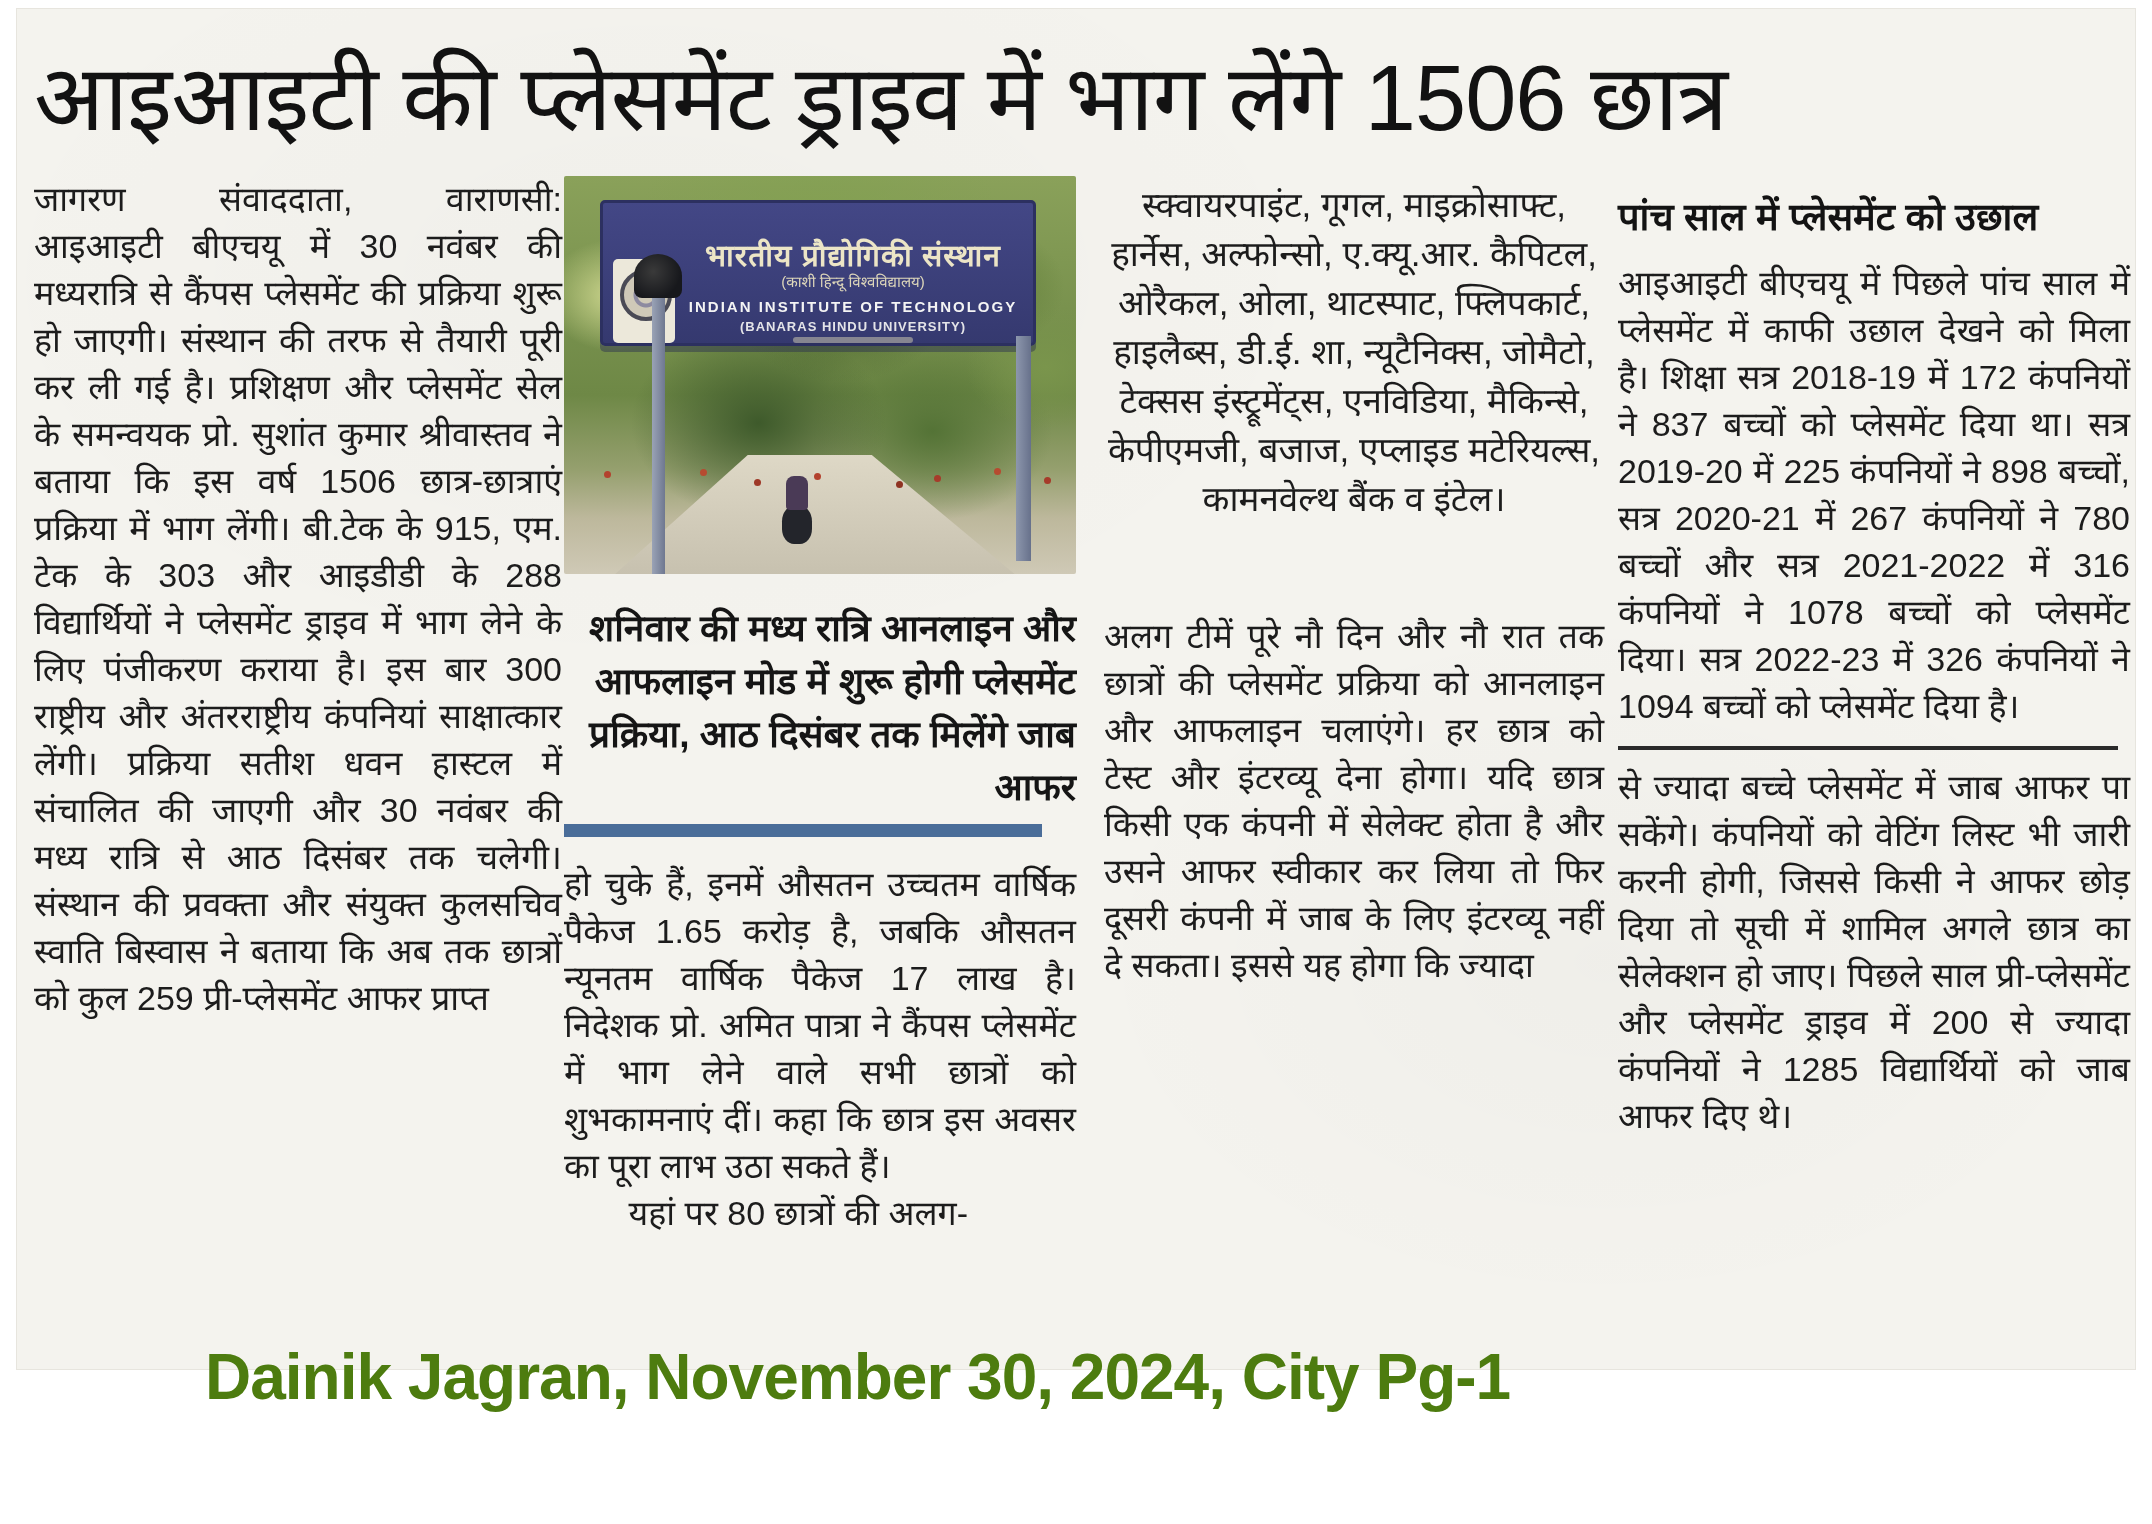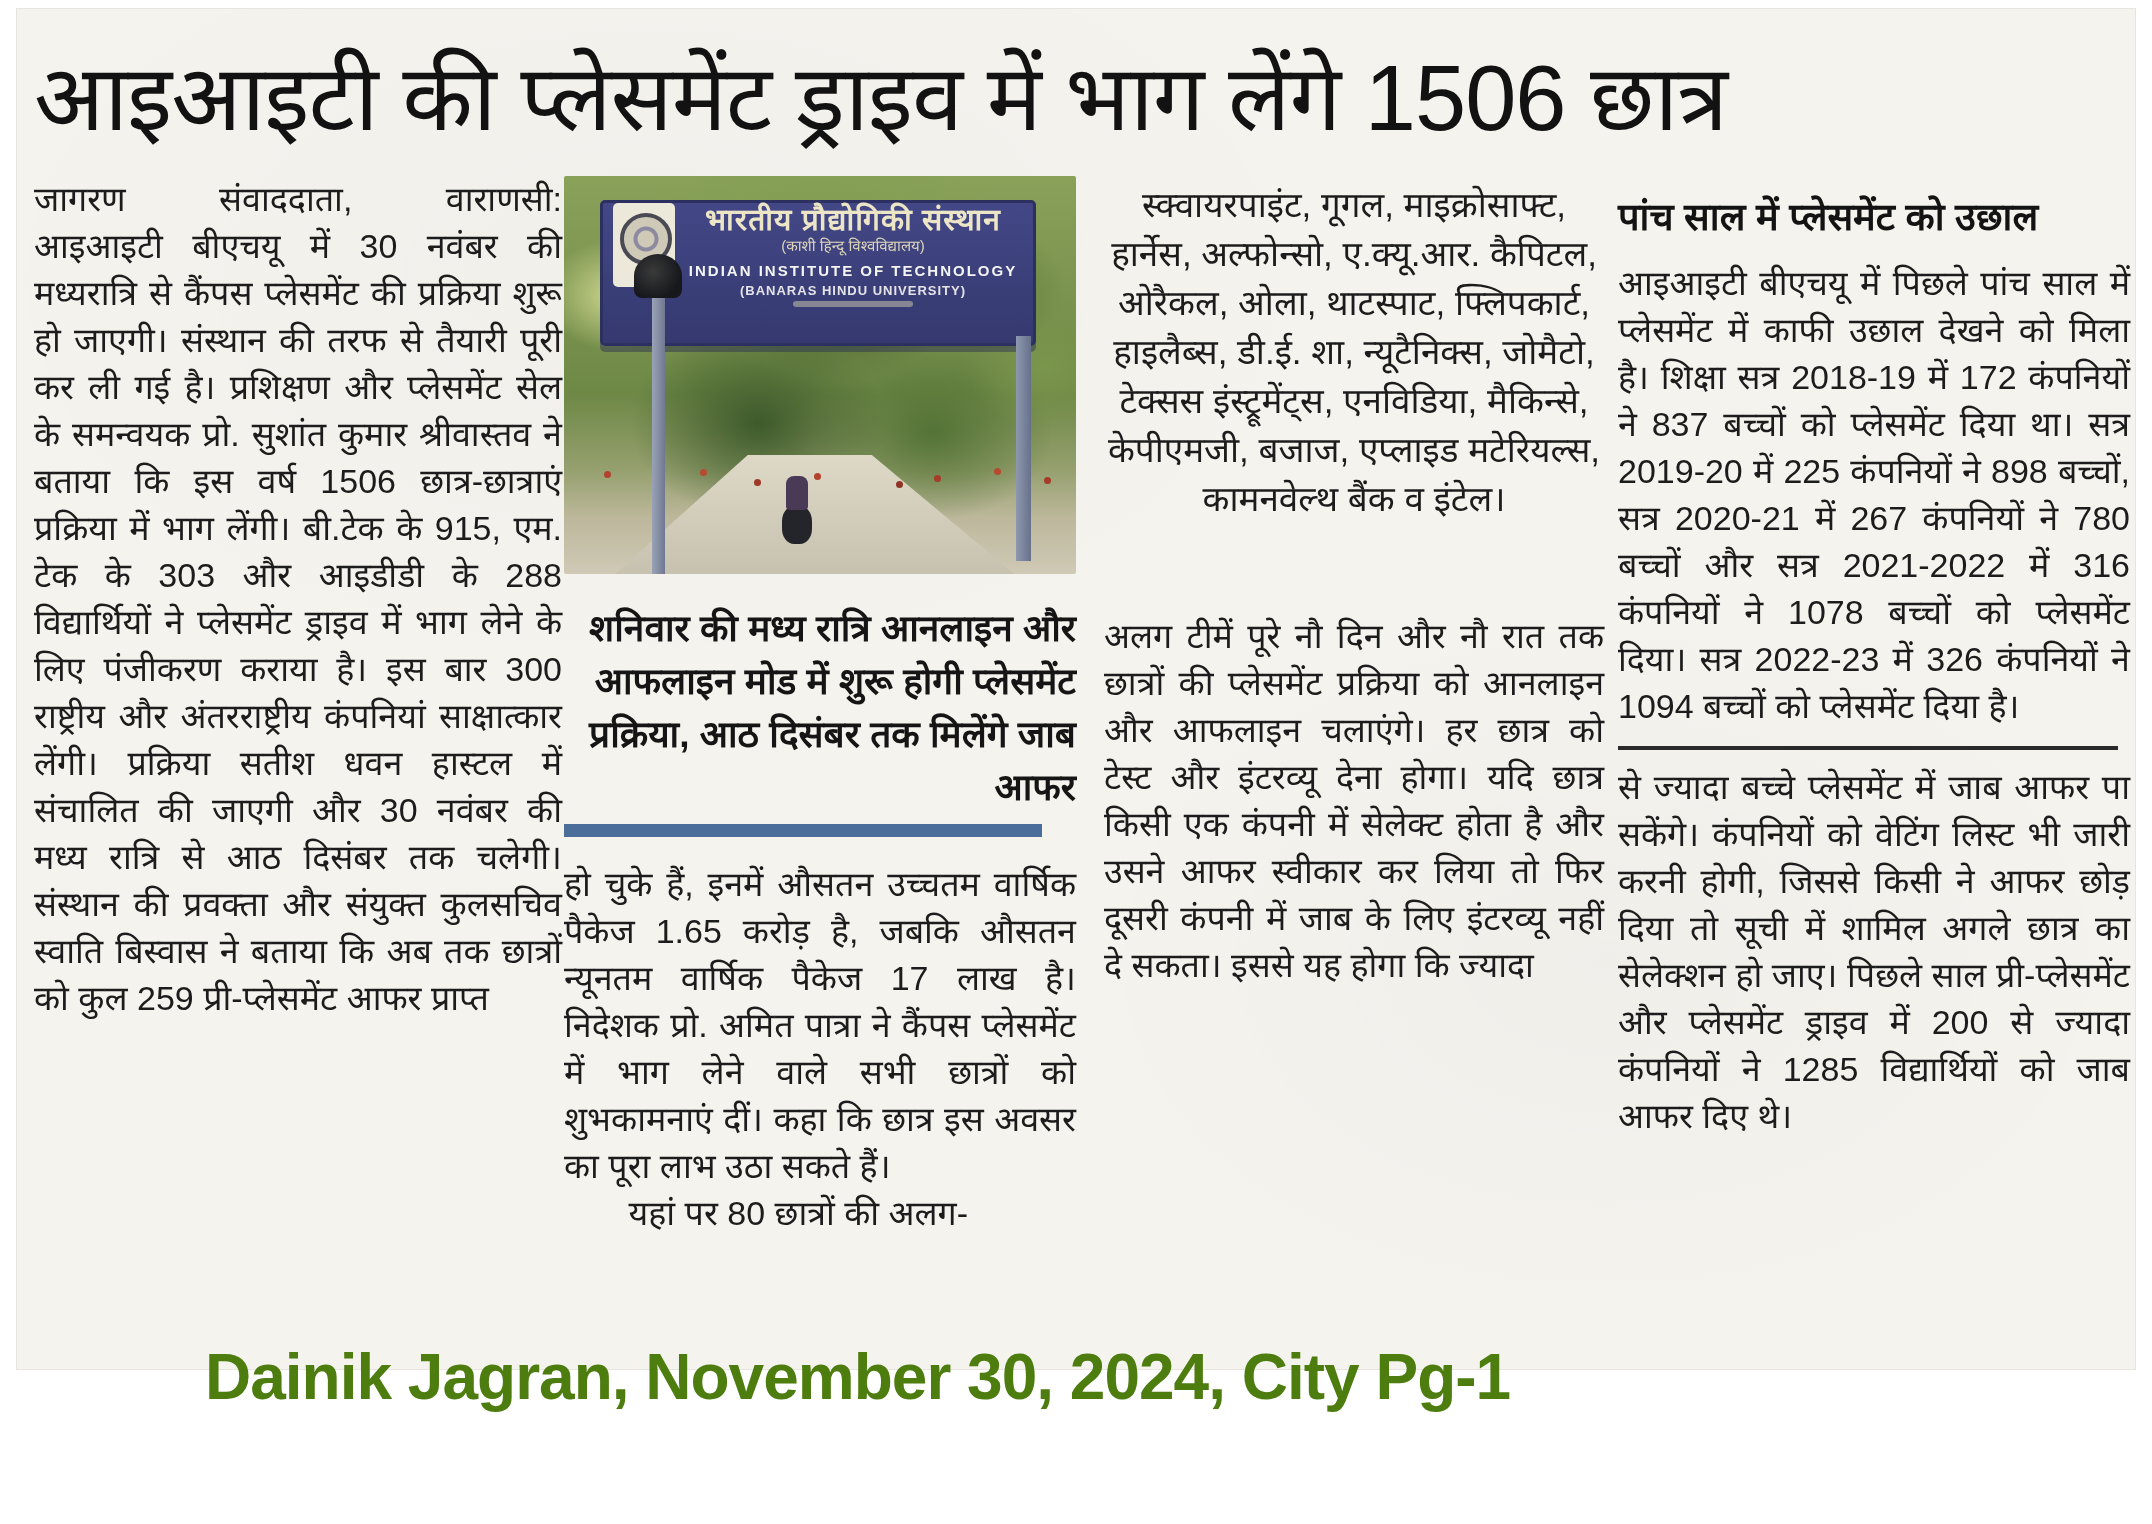--- a/index.html
+++ b/index.html
@@ -42,21 +42,21 @@
   .road{position:absolute;left:0;bottom:0;width:100%;height:30%;
         background:linear-gradient(#ded8c6,#c7c1af);
         clip-path:polygon(36% 0%,60% 0%,88% 100%,10% 100%);}
   .bushes{position:absolute;left:40px;top:295px;width:7px;height:7px;border-radius:50%;
           background:#b3422e;
           box-shadow:48px 6px 0 #a63b2a,96px -2px 0 #b64b30,150px 8px 0 #9e3827,
                      210px 2px 0 #b3422e,330px 4px 0 #a63b2a,390px -3px 0 #b64b30,
                      440px 6px 0 #a63b2a,292px 10px 0 #8f3322;}
   .sign{position:absolute;left:36px;top:24px;width:430px;height:140px;
         background:linear-gradient(#434786,#35396f);border:3px solid #2c3060;
-        border-radius:5px;display:flex;align-items:flex-start;
+        border-radius:5px;display:flex;align-items:flex-end;
         box-shadow:0 6px 0 rgba(40,44,80,.45);}
   .emblem{width:62px;height:84px;background:#ece8da;border-radius:5px;margin:0 6px 0 10px;
           position:relative;flex:0 0 auto;}
   .emblem::after{content:"";position:absolute;left:7px;top:10px;width:44px;height:44px;
           border-radius:50%;border:4px solid #4a4a55;
           background:radial-gradient(circle at 50% 50%, #cfc9b8 0 8px, #8d8aa0 9px 12px, #cfc9b8 13px);}
   .sign-text{flex:1;text-align:center;color:#ece5c6;padding-right:8px;}
   .sign-hi1{font-size:30px;font-weight:800;line-height:34px;letter-spacing:1px;}
   .sign-hi2{font-size:15px;line-height:18px;color:#ddd6ba;}
   .sign-en1{font-size:15px;font-weight:800;line-height:25px;color:#f4f4f4;letter-spacing:2px;margin-top:3px;}

